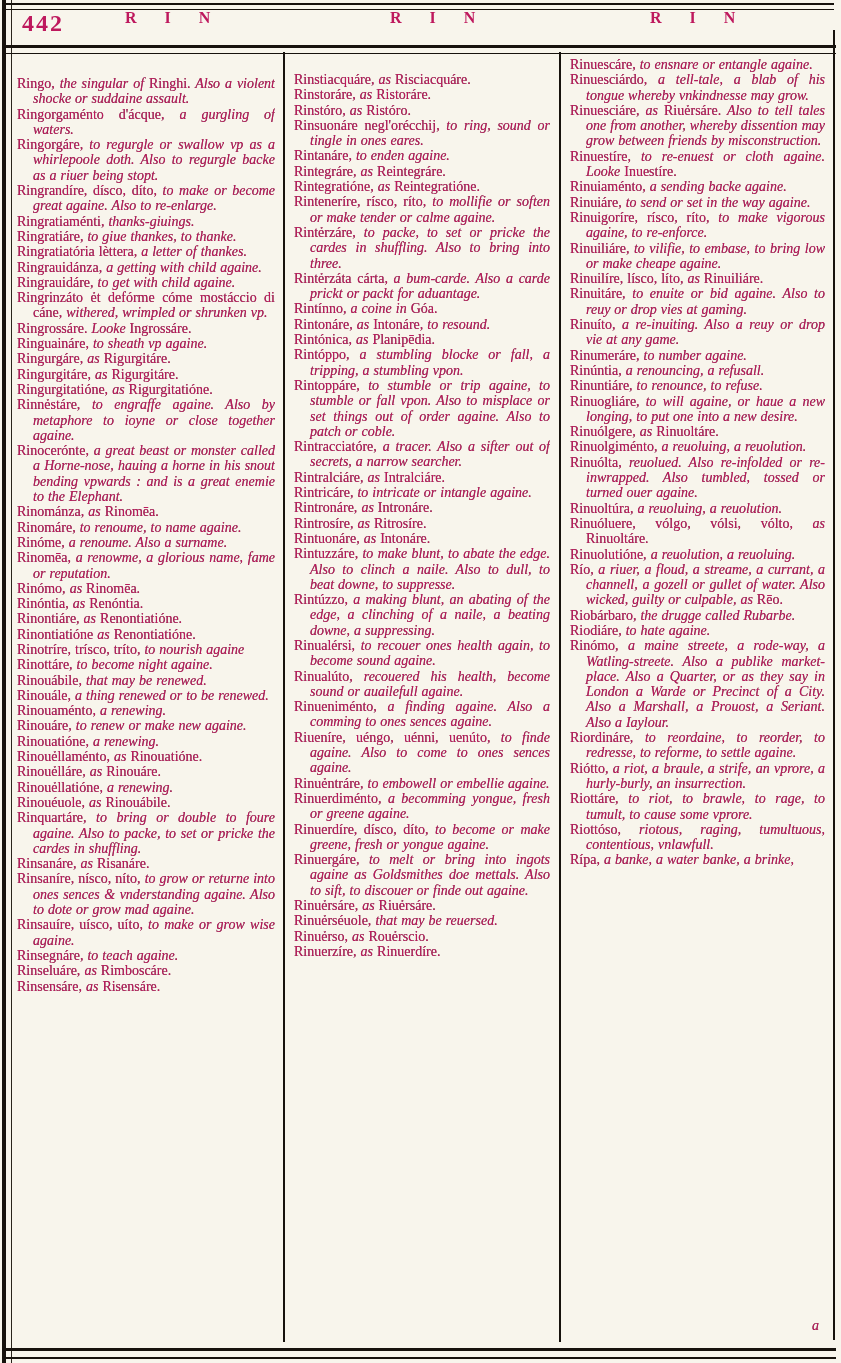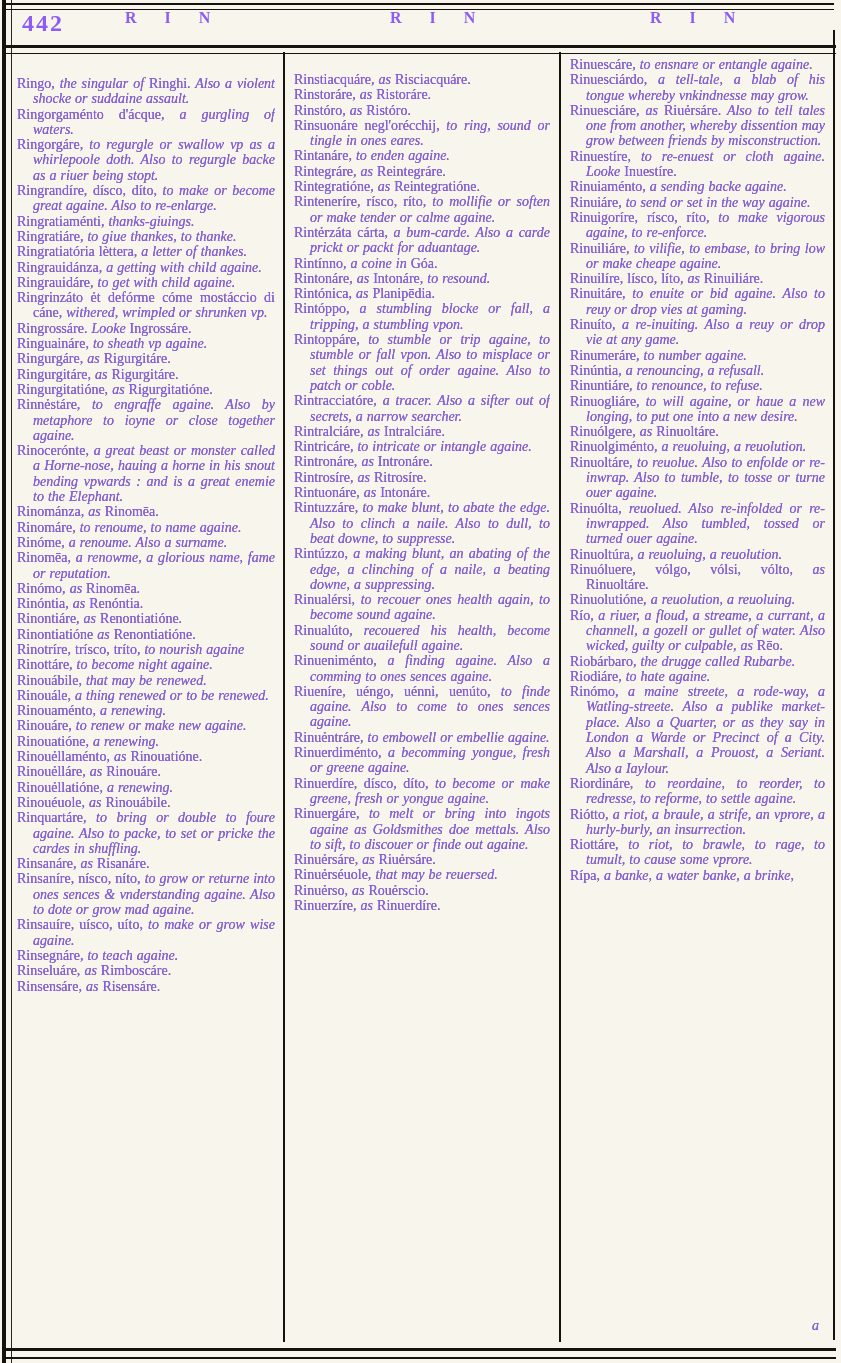--- a/index.html
+++ b/index.html
@@ -1,21 +1,21 @@
 <!DOCTYPE html>
 <html><head>
 <meta charset="utf-8">
 <style>
   html,body{margin:0;padding:0;background:#e9e6dd;}
   #page{
     position:relative;
     width:841px;height:1363px;
     background:#f8f5ec;
     font-family:"Liberation Serif","DejaVu Serif",serif;
-    color:#8b5cf6;
+    color:#be185d;
     overflow:hidden;
   }
   
   .edge-left-outer{position:absolute;left:2px;top:0;width:4px;height:1363px;background:#17120d;}
   .edge-left-inner{position:absolute;left:11px;top:0;width:1px;height:1363px;background:#2a241c;}
   .edge-right{position:absolute;left:833px;top:30px;width:2px;height:1310px;background:#17120d;}
   .rule-top{position:absolute;left:6px;top:3px;width:828px;height:4px;border-top:2px solid #17120d;border-bottom:1px solid #17120d;}
   .rule-under-header{position:absolute;left:6px;top:45px;width:830px;height:5px;border-top:3px solid #17120d;border-bottom:1px solid #17120d;}
   .rule-bottom{position:absolute;left:6px;top:1348px;width:830px;height:6px;border-top:3px solid #17120d;border-bottom:2px solid #17120d;}
 
@@ -119,20 +119,21 @@
   <div class="colrule c1"></div>
   <div class="col c1">
       <div class="entry"><span class="rom">Rinstiacquáre,</span><span class="ital"> as </span><span class="rom">Risciacquáre.</span></div>
       <div class="entry"><span class="rom">Rinstoráre,</span><span class="ital"> as </span><span class="rom">Ristoráre.</span></div>
       <div class="entry"><span class="rom">Rinstóro,</span><span class="ital"> as </span><span class="rom">Ristóro.</span></div>
       <div class="entry"><span class="rom">Rinsuonáre negl'orécchij,</span><span class="ital"> to ring, sound or tingle in ones eares.</span></div>
       <div class="entry"><span class="rom">Rintanáre,</span><span class="ital"> to enden againe.</span></div>
       <div class="entry"><span class="rom">Rintegráre,</span><span class="ital"> as </span><span class="rom">Reintegráre.</span></div>
       <div class="entry"><span class="rom">Rintegratióne,</span><span class="ital"> as </span><span class="rom">Reintegratióne.</span></div>
       <div class="entry"><span class="rom">Rinteneríre, rísco, ríto,</span><span class="ital"> to mollifie or soften or make tender or calme againe.</span></div>
+      <div class="entry"><span class="rom">Rintẻrzáre,</span><span class="ital"> to packe, to set or pricke the cardes in shuffling. Also to bring into three.</span></div>
       <div class="entry"><span class="rom">Rintẻrzáta cárta,</span><span class="ital"> a bum-carde. Also a carde prickt or packt for aduantage.</span></div>
       <div class="entry"><span class="rom">Rintínno,</span><span class="ital"> a coine in </span><span class="rom">Góa.</span></div>
       <div class="entry"><span class="rom">Rintonáre,</span><span class="ital"> as </span><span class="rom">Intonáre</span><span class="ital">, to resound.</span></div>
       <div class="entry"><span class="rom">Rintónica,</span><span class="ital"> as </span><span class="rom">Planipēdia.</span></div>
       <div class="entry"><span class="rom">Rintóppo,</span><span class="ital"> a stumbling blocke or fall, a tripping, a stumbling vpon.</span></div>
       <div class="entry"><span class="rom">Rintoppáre,</span><span class="ital"> to stumble or trip againe, to stumble or fall vpon. Also to misplace or set things out of order againe. Also to patch or coble.</span></div>
       <div class="entry"><span class="rom">Rintracciatóre,</span><span class="ital"> a tracer. Also a sifter out of secrets, a narrow searcher.</span></div>
       <div class="entry"><span class="rom">Rintralciáre,</span><span class="ital"> as </span><span class="rom">Intralciáre.</span></div>
       <div class="entry"><span class="rom">Rintricáre,</span><span class="ital"> to intricate or intangle againe.</span></div>
       <div class="entry"><span class="rom">Rintronáre,</span><span class="ital"> as </span><span class="rom">Intronáre.</span></div>
@@ -165,31 +166,31 @@
       <div class="entry"><span class="rom">Rinuiliáre,</span><span class="ital"> to vilifie, to embase, to bring low or make cheape againe.</span></div>
       <div class="entry"><span class="rom">Rinuilíre, lísco, líto,</span><span class="ital"> as </span><span class="rom">Rinuiliáre.</span></div>
       <div class="entry"><span class="rom">Rinuitáre,</span><span class="ital"> to enuite or bid againe. Also to reuy or drop vies at gaming.</span></div>
       <div class="entry"><span class="rom">Rinuíto,</span><span class="ital"> a re-inuiting. Also a reuy or drop vie at any game.</span></div>
       <div class="entry"><span class="rom">Rinumeráre,</span><span class="ital"> to number againe.</span></div>
       <div class="entry"><span class="rom">Rinúntia,</span><span class="ital"> a renouncing, a refusall.</span></div>
       <div class="entry"><span class="rom">Rinuntiáre,</span><span class="ital"> to renounce, to refuse.</span></div>
       <div class="entry"><span class="rom">Rinuogliáre,</span><span class="ital"> to will againe, or haue a new longing, to put one into a new desire.</span></div>
       <div class="entry"><span class="rom">Rinuólgere,</span><span class="ital"> as </span><span class="rom">Rinuoltáre.</span></div>
       <div class="entry"><span class="rom">Rinuolgiménto,</span><span class="ital"> a reuoluing, a reuolution.</span></div>
-      <div class="entry"><span class="rom">Rinuoltáre,</span><span class="ital"> to reuolue. Also to enfolde or re-inwrap. Also to tumble, to tosse or turne ouer againe.</span></div>
       <div class="entry"><span class="rom">Rinuólta,</span><span class="ital"> reuolued. Also re-infolded or re-inwrapped. Also tumbled, tossed or turned ouer againe.</span></div>
       <div class="entry"><span class="rom">Rinuoltúra,</span><span class="ital"> a reuoluing, a reuolution.</span></div>
       <div class="entry"><span class="rom">Rinuóluere, vólgo, vólsi, vólto,</span><span class="ital"> as </span><span class="rom">Rinuoltáre.</span></div>
       <div class="entry"><span class="rom">Rinuolutióne,</span><span class="ital"> a reuolution, a reuoluing.</span></div>
       <div class="entry"><span class="rom">Río,</span><span class="ital"> a riuer, a floud, a streame, a currant, a channell, a gozell or gullet of water. Also wicked, guilty or culpable, as </span><span class="rom">Rēo.</span></div>
       <div class="entry"><span class="rom">Riobárbaro,</span><span class="ital"> the drugge called Rubarbe.</span></div>
       <div class="entry"><span class="rom">Riodiáre,</span><span class="ital"> to hate againe.</span></div>
       <div class="entry"><span class="rom">Rinómo,</span><span class="ital"> a maine streete, a rode-way, a Watling-streete. Also a publike market-place. Also a Quarter, or as they say in London a Warde or Precinct of a City. Also a Marshall, a Prouost, a Seriant. Also a Iaylour.</span></div>
       <div class="entry"><span class="rom">Riordináre,</span><span class="ital"> to reordaine, to reorder, to redresse, to reforme, to settle againe.</span></div>
       <div class="entry"><span class="rom">Riótto,</span><span class="ital"> a riot, a braule, a strife, an vprore, a hurly-burly, an insurrection.</span></div>
       <div class="entry"><span class="rom">Riottáre,</span><span class="ital"> to riot, to brawle, to rage, to tumult, to cause some vprore.</span></div>
+      <div class="entry"><span class="rom">Riottóso,</span><span class="ital"> riotous, raging, tumultuous, contentious, vnlawfull.</span></div>
       <div class="entry"><span class="rom">Rípa,</span><span class="ital"> a banke, a water banke, a brinke,</span></div>
     </div>
 
   <div class="catchword">a</div>
 
   <div class="rule-bottom"></div>
 </div>
 
 </body></html>

